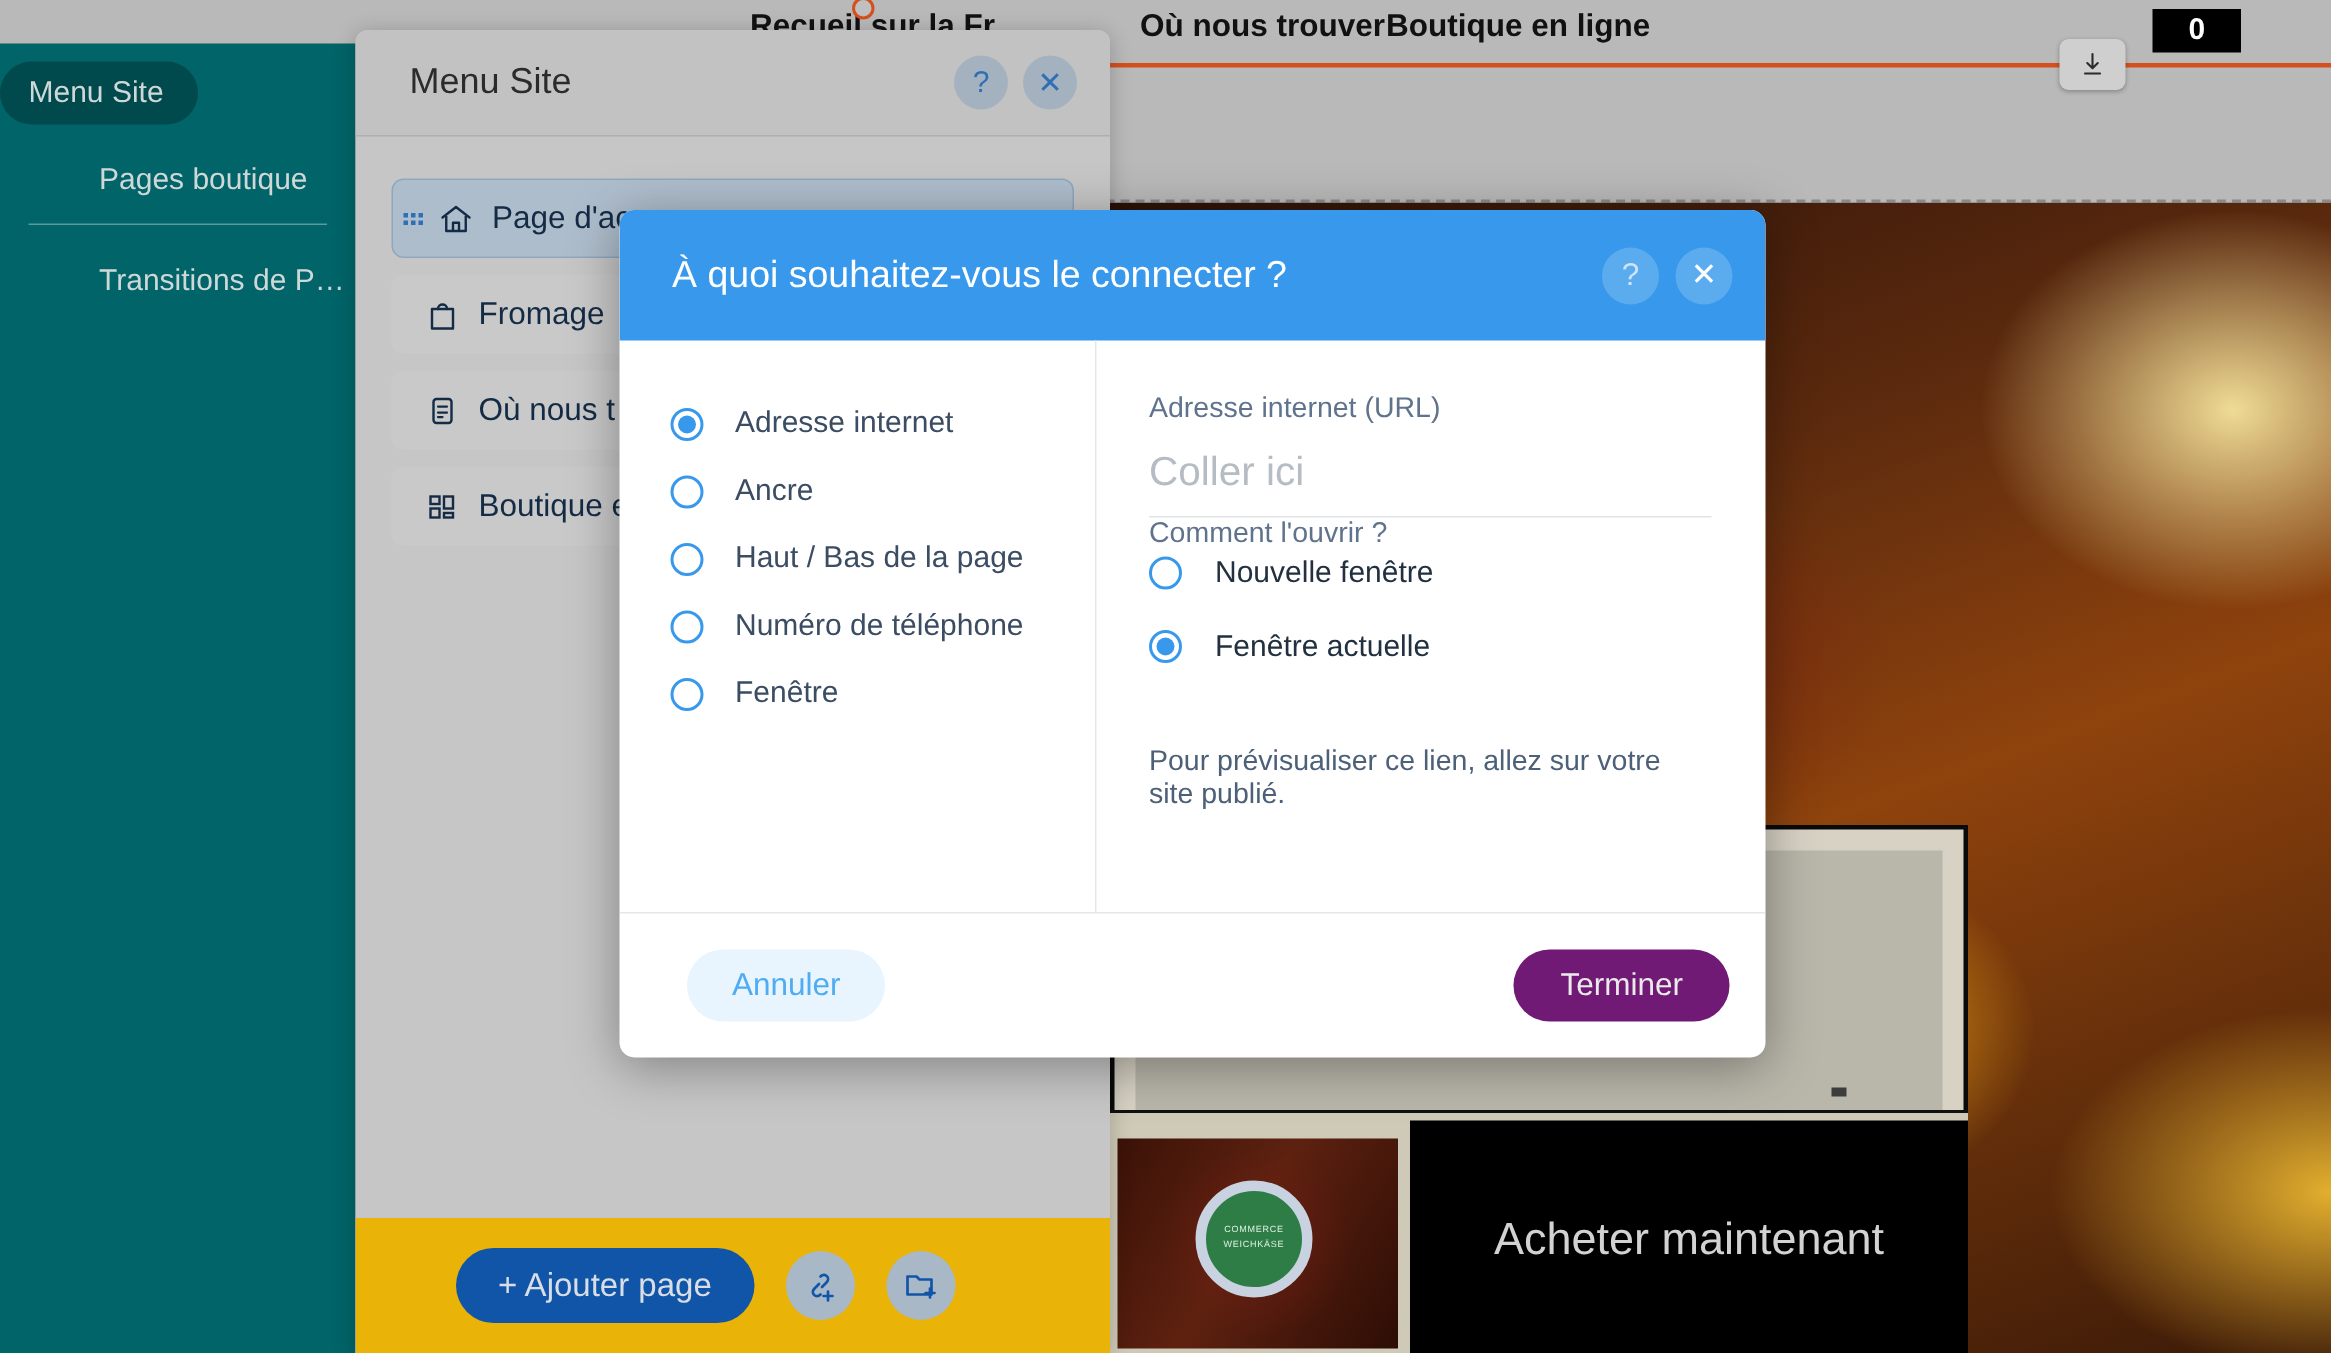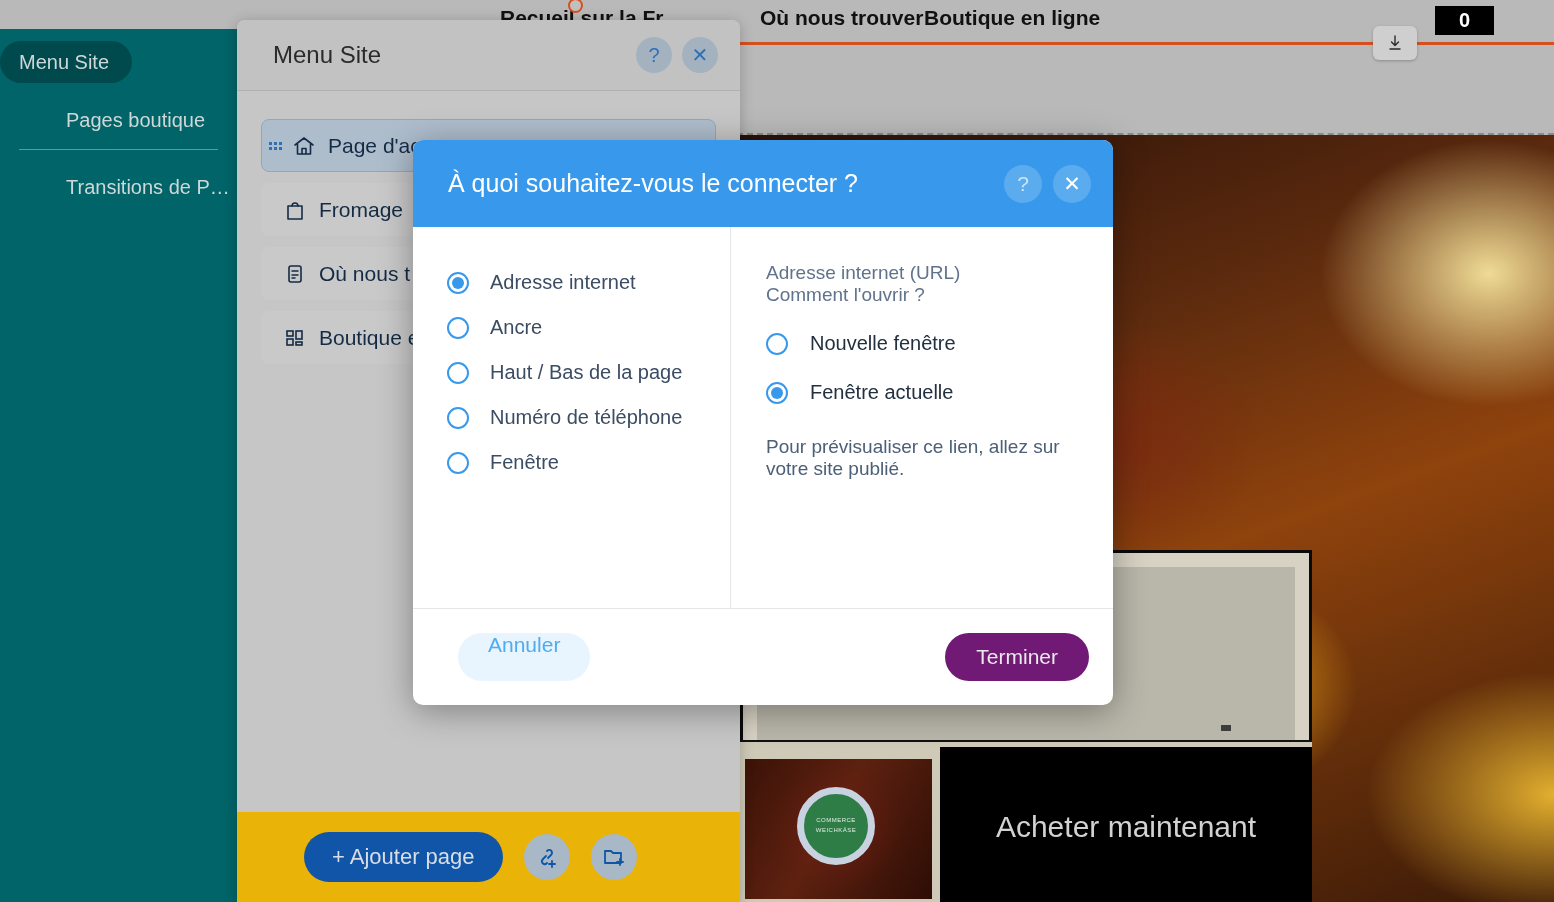--- a/index.html
+++ b/index.html
@@ -354,21 +354,21 @@
     display: flex;
     align-items: center;
     justify-content: center;
   }
 
   
   #link-dialog {
     position: absolute;
     left: 413px;
     top: 140px;
-    width: 700px;
+    width: 764px;
     height: 565px;
     background: #fff;
     border-radius: 10px;
     box-shadow: 0 6px 34px rgba(0,0,0,.35);
     z-index: 40;
     overflow: hidden;
     display: flex;
     flex-direction: column;
   }
   #link-dialog-header {
@@ -453,21 +453,21 @@
     color: #b6bcc4;
     padding-bottom: 14px;
     border-bottom: 1px solid #e0e3e7;
   }
   #open-label {
     color: #60738c;
     font-size: 19px;
   }
   .open-radio-row {
     display: flex;
-    align-items: flex-end;
+    align-items: flex-start;
     height: 45px;
     color: #22303f;
     font-size: 20px;
     margin-top: 4px;
   }
   .open-radio-row .radio { margin-right: 22px; }
   #preview-note {
     margin-top: 32px;
     color: #4c6078;
     font-size: 19px;
@@ -482,20 +482,21 @@
     flex: 0 0 auto;
   }
   #cancel-button {
     height: 48px;
     padding: 0 30px;
     border-radius: 24px;
     background: #e8f4fe;
     color: #4facf0;
     font-size: 21px;
     display: flex;
+    align-items: center;
     justify-content: center;
   }
   #footer-spacer { flex: 1; }
   #finish-button {
     height: 48px;
     padding: 0 31px;
     border-radius: 24px;
     background: #701a75;
     color: #eaeaea;
     font-size: 21px;
@@ -678,20 +679,21 @@
         <span>Numéro de téléphone</span>
       </div>
       <div class="radio-row">
         <span class="radio"></span>
         <span>Fenêtre</span>
       </div>
     </div>
 
     <div id="link-detail-column">
       <div id="url-label">Adresse internet (URL)</div>
+      <div id="url-input">Coller ici</div>
 
       <div id="open-label">Comment l'ouvrir ?</div>
       <div class="open-radio-row">
         <span class="radio"></span>
         <span>Nouvelle fenêtre</span>
       </div>
       <div class="open-radio-row">
         <span class="radio checked"></span>
         <span>Fenêtre actuelle</span>
       </div>

